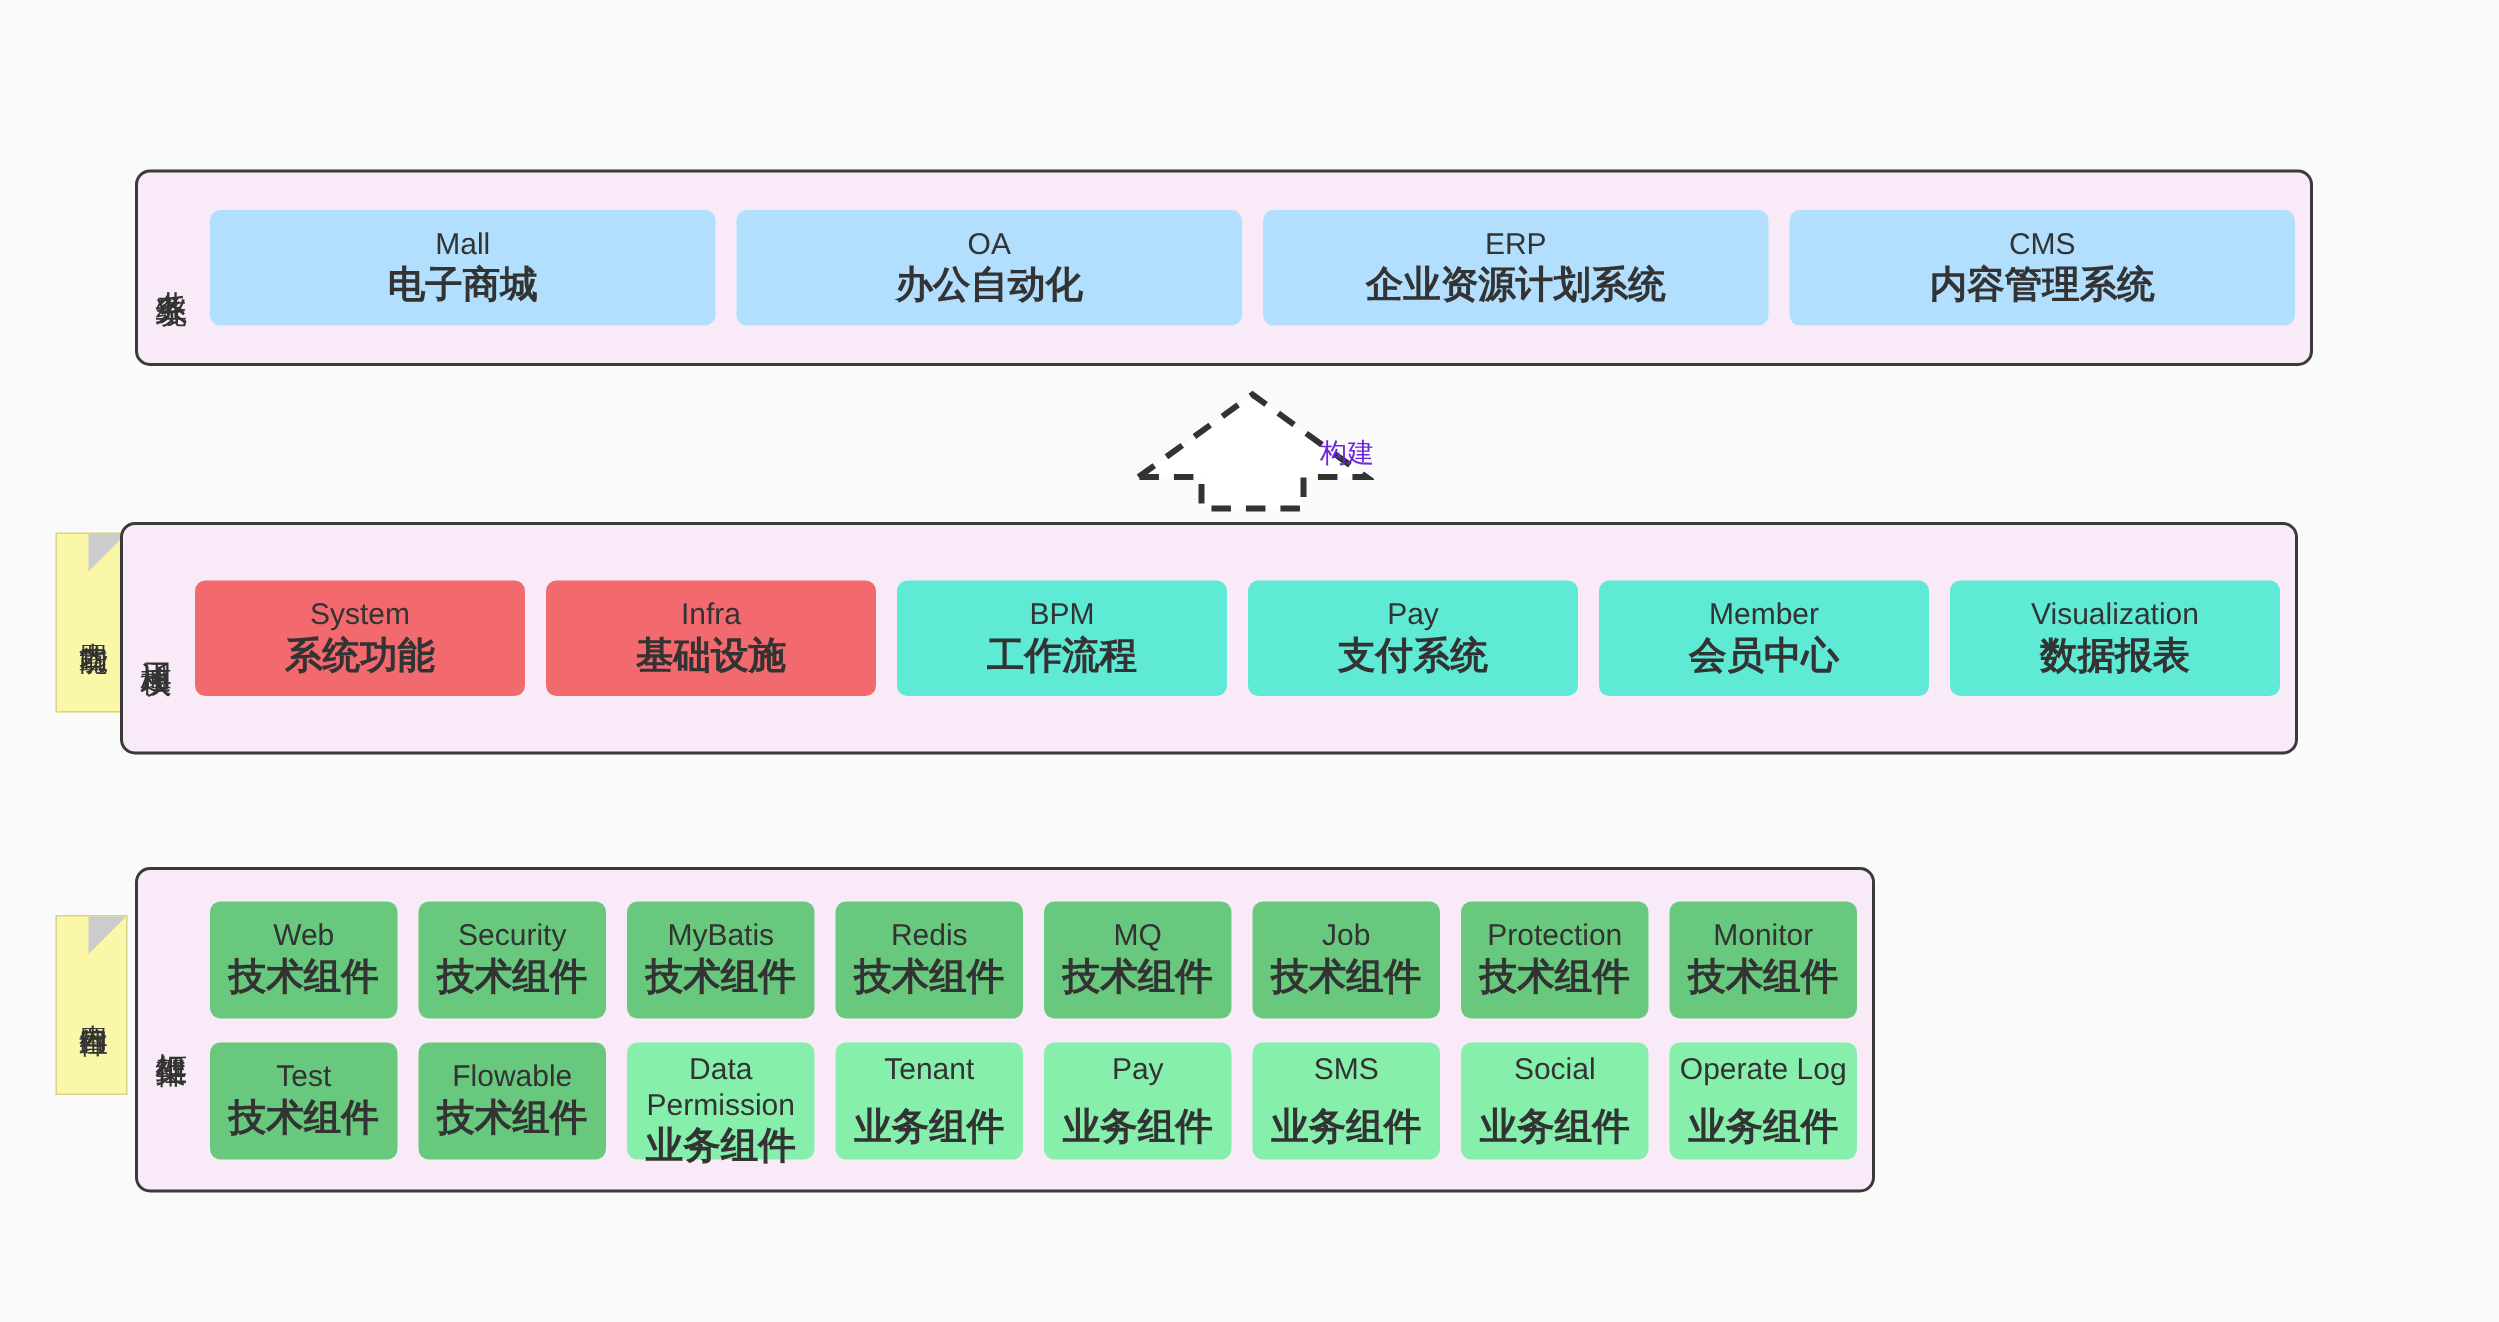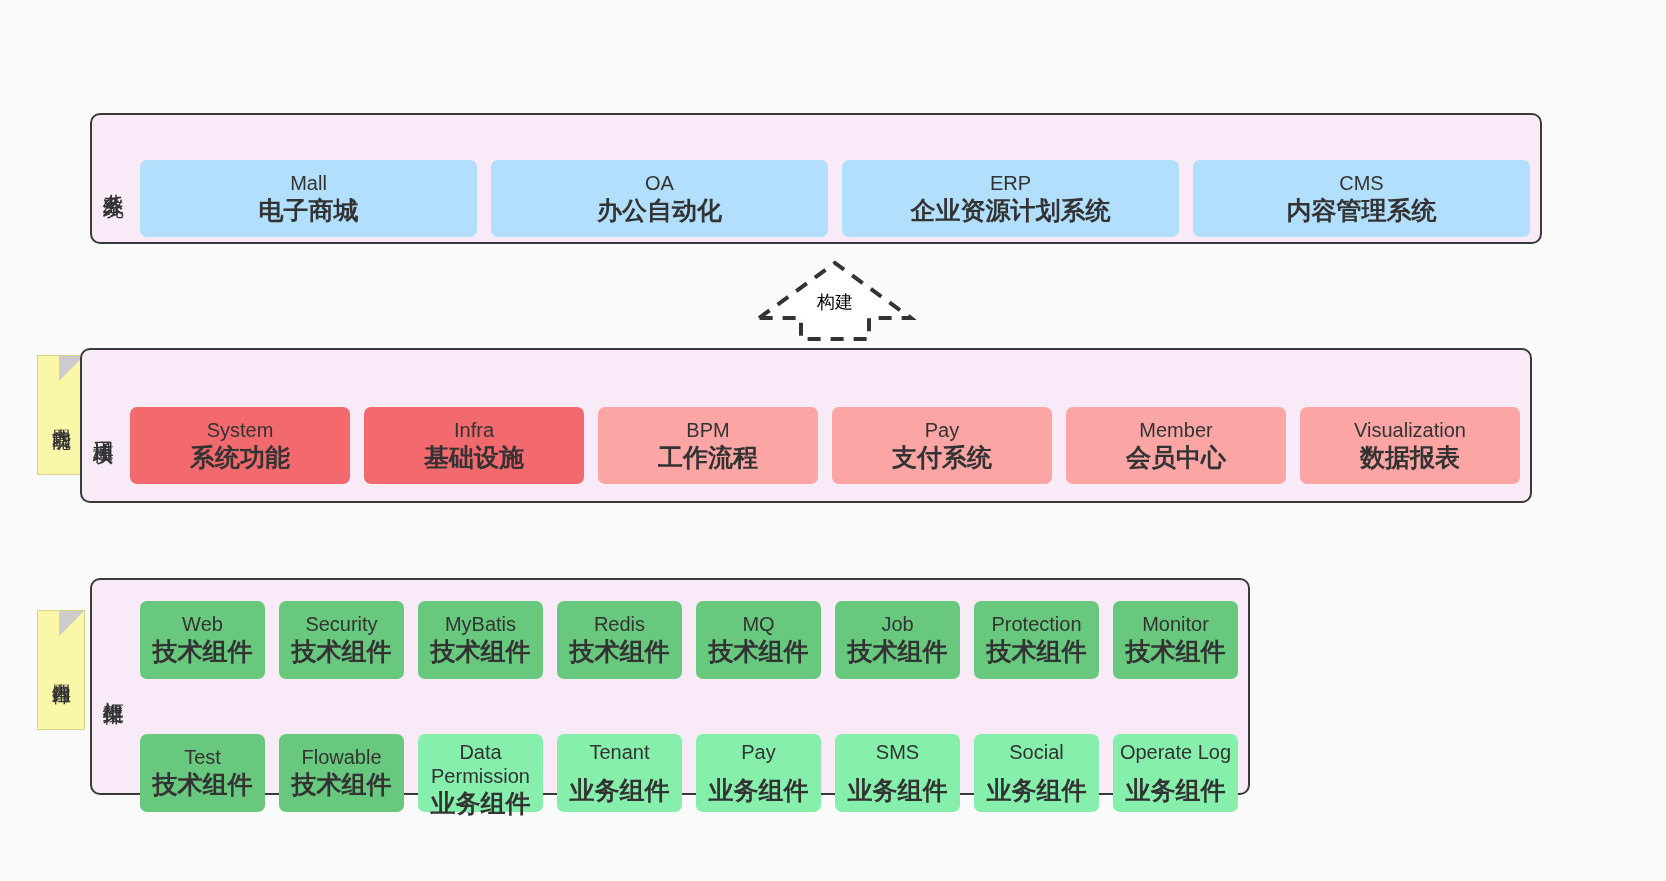--- a/index.html
+++ b/index.html
@@ -54,21 +54,20 @@
     align-items: center;
     gap: 0;
     padding: 0 10px 0 6px;
   }
 
   .row {
     display: flex;
     width: 100%;
     justify-content: space-between;
     gap: 14px;
-    margin-top: 39px;
   }
   .rows {
     display: flex;
     flex-direction: column;
     width: 100%;
     gap: 16px;
   }
 
   
   .card {
@@ -88,21 +87,21 @@
     font-size: 20px;
     white-space: normal;
   }
   .card .cn {
     font-size: 25px;
     font-weight: bold;
   }
 
   .c-blue  { background: #b1dffd; }
   .c-red   { background: #f2696e; }
-  .c-pink  { background: #fca5a5; }
+  .c-pink  { background: #5eead4; }
   .c-green { background: #68c97e; }
   .c-lgreen{ background: #86efac; justify-content: space-between; }
 
   
   #layer-business { left: 90px;  top: 113px; width: 1452px; height: 131px; }
   #layer-common   { left: 80px;  top: 348px; width: 1452px; height: 155px; }
   #layer-frame    { left: 90px;  top: 578px; width: 1160px; height: 217px; }
 
   #layer-business .card,
   #layer-common  .card { height: 77px; }
@@ -142,23 +141,23 @@
   
   .arrow {
     position: absolute;
   }
   .arrow svg { display: block; }
   .arrow .arrow-label {
     position: absolute;
     left: 0;
     right: 0;
     top: 32px;
-    text-align: center;
+    text-align: right;
     font-size: 18px;
-    color: #000000;
+    color: #6d28d9;
     pointer-events: none;
   }
   #arrow-build { left: 754px; top: 258px; width: 162px; height: 86px; }
   #arrow-impl  { left: 768px; top: 491px; width: 162px; height: 86px; }
 </style>
 </head>
 <body>
 
 <div class="canvas">
 

